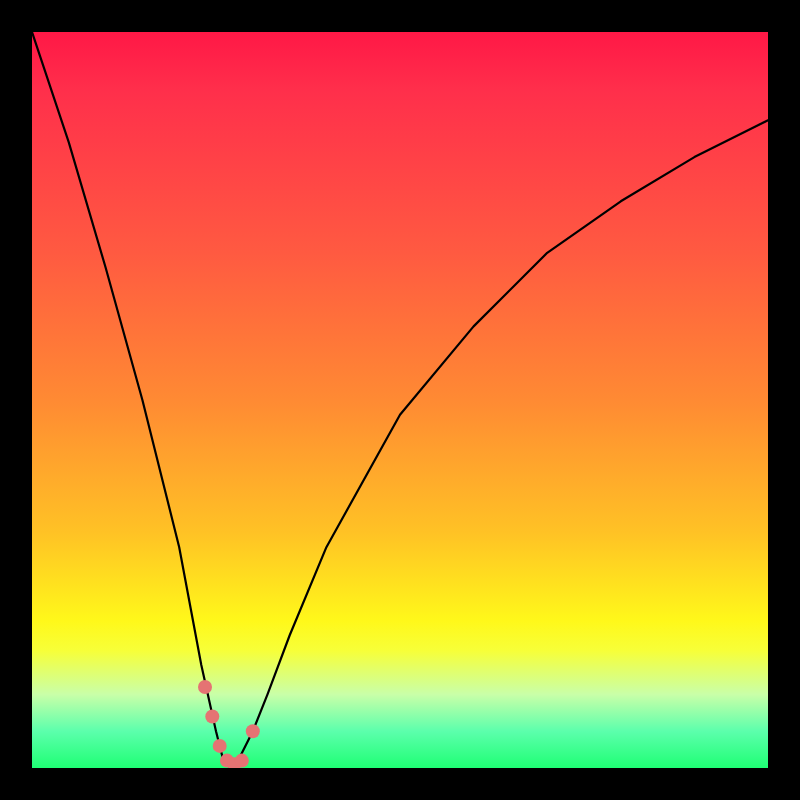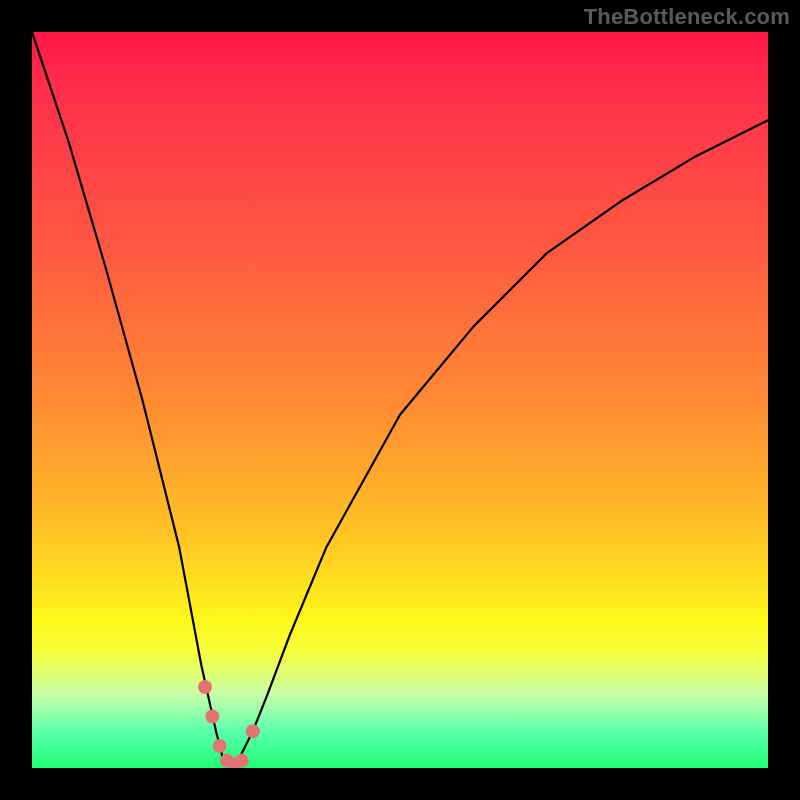--- a/index.html
+++ b/index.html
@@ -73,14 +73,13 @@
           <circle cx="173.0" cy="655.0" r="7" fill="#e57373"></circle>
           <circle cx="180.3" cy="684.5" r="7" fill="#e57373"></circle>
           <circle cx="187.7" cy="713.9" r="7" fill="#e57373"></circle>
           <circle cx="195.0" cy="728.6" r="7" fill="#e57373"></circle>
           <circle cx="202.4" cy="732.3" r="7" fill="#e57373"></circle>
           <circle cx="209.8" cy="728.6" r="7" fill="#e57373"></circle>
           <circle cx="220.8" cy="699.2" r="7" fill="#e57373"></circle>
         </g>
     </svg>
   </div>
-  <div class="watermark">TheBottleneck.com</div>
 </div>
 
 </body></html>

